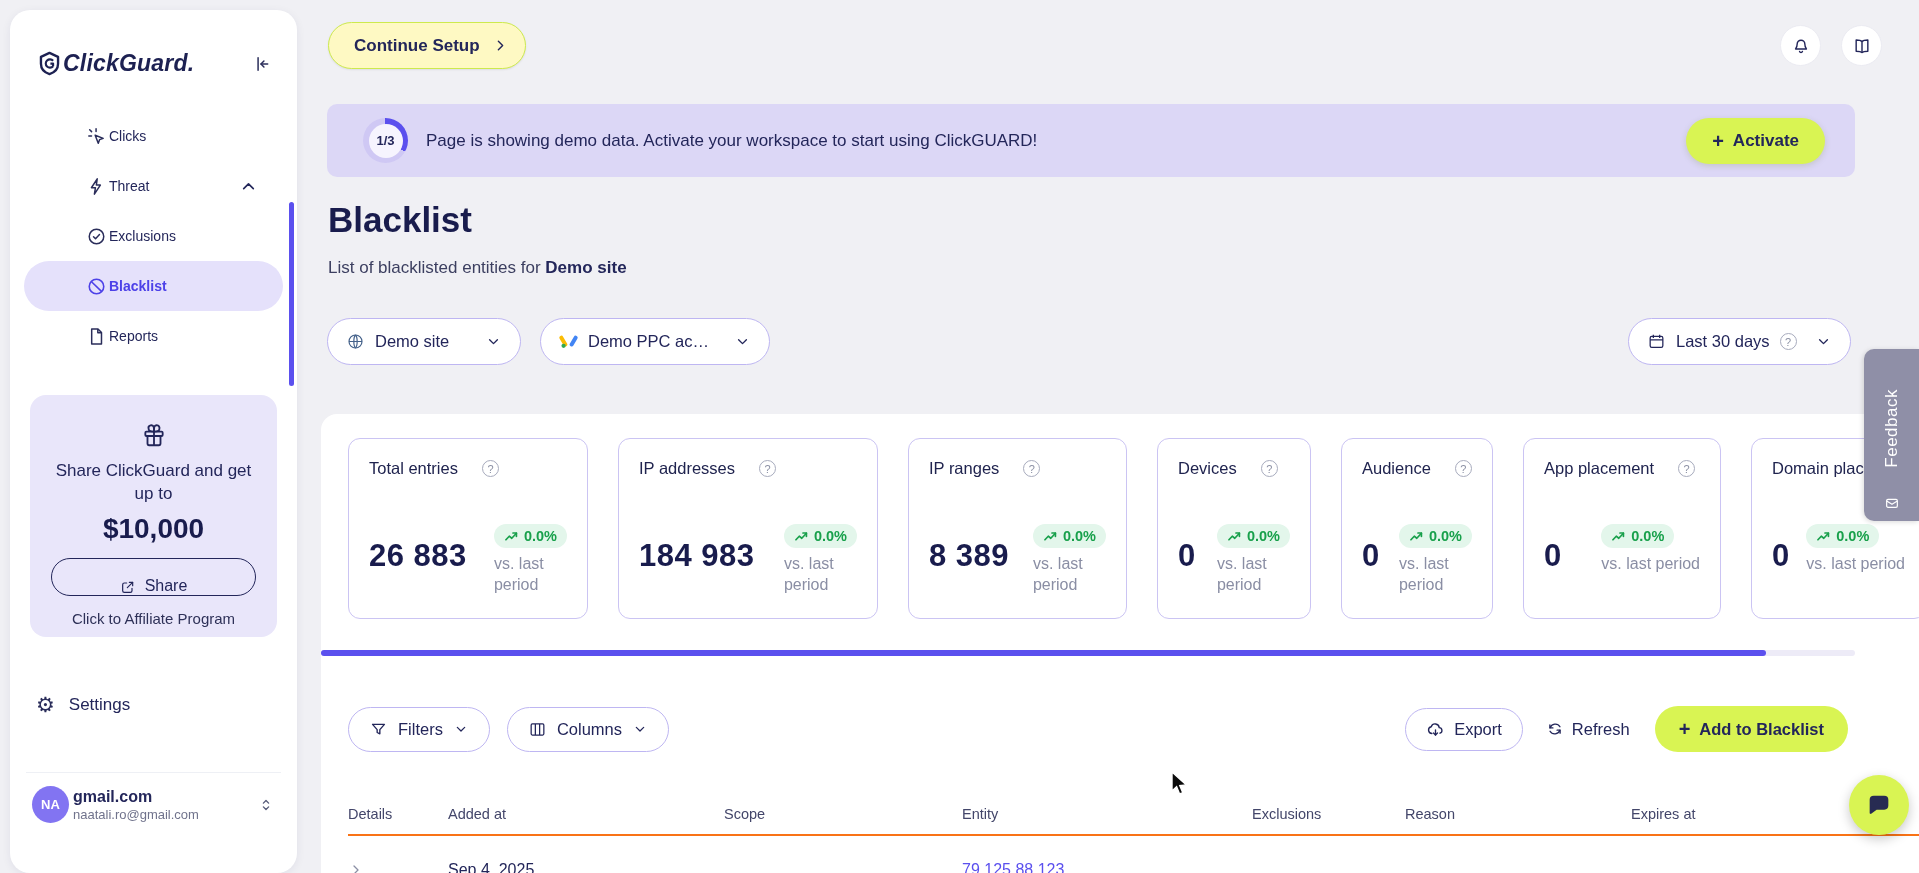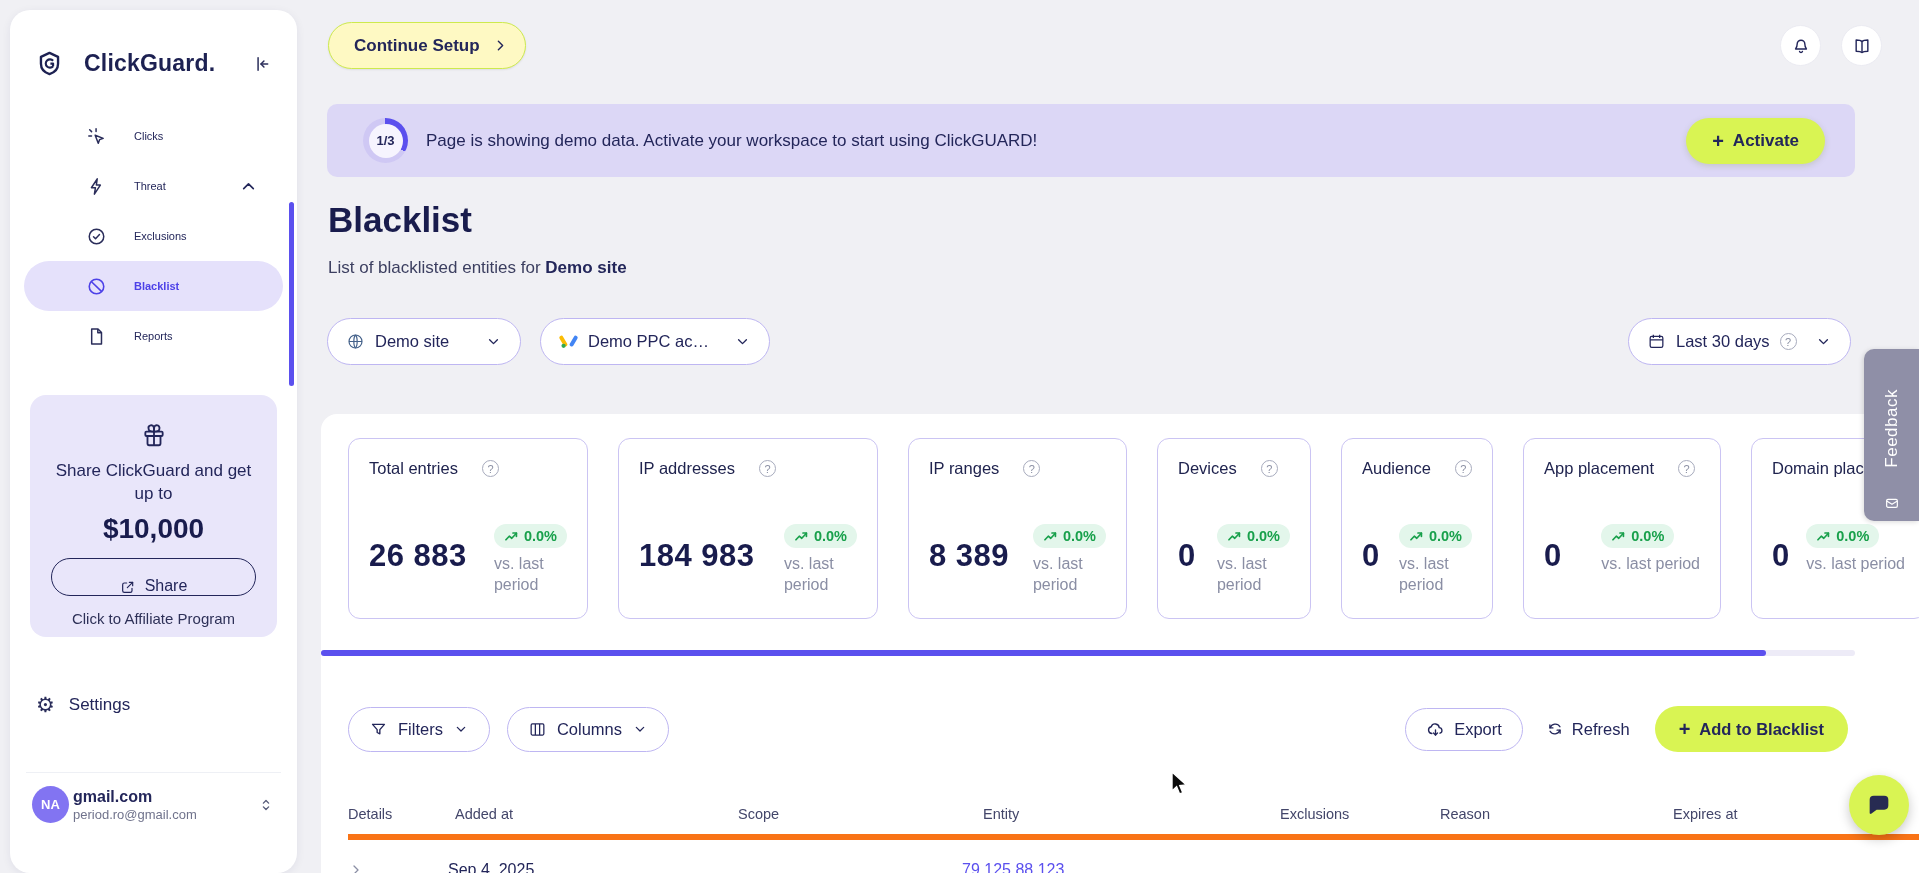--- a/index.html
+++ b/index.html
@@ -4,27 +4,27 @@
 <style>
   * { margin:0; padding:0; box-sizing:border-box; }
   html,body { width:1919px; height:873px; overflow:hidden; }
   body { font-family:"Liberation Sans", sans-serif; background:#f0f0f4; position:relative; color:#23265a; }
   svg { display:block; }
 
   
   .sidebar { position:absolute; left:10px; top:10px; width:287px; height:863px; background:#fff;
              border-radius:20px; box-shadow:0 2px 10px rgba(30,30,80,.07); }
   .sidebar-header { display:flex; align-items:center; justify-content:space-between; padding:40px 24px 0 26px; }
-  .logo { display:flex; align-items:center; gap:21px; }
+  .logo { display:flex; align-items:center; gap:0;font-style:italic; }
   .logo-mark { width:27px; height:27px; }
   .logo-text { font-size:23px; font-weight:bold; color:#1d2152; letter-spacing:.2px; }
   .collapse-btn { background:none; border:none; cursor:pointer; padding:2px; }
   .sidebar nav { position:absolute; left:0; right:0; top:101px; }
-  .nav-item { display:flex; align-items:center; gap:27px; height:50px; margin:0 14px; padding-left:62px;
-              border-radius:999px; font-size:11px; color:#23265a; cursor:pointer; position:relative; }
+  .nav-item { display:flex; align-items:center; gap:2px; height:50px; margin:0 14px; padding-left:62px;
+              border-radius:999px; font-size:14px; color:#23265a; cursor:pointer; position:relative; }
   .nav-item svg { width:21px; height:21px; flex:0 0 auto; color:#2a2d5a; }
   .nav-item .chev { position:absolute; right:24px; }
   .nav-item.active { background:#e5e1fb; color:#4d41e8; font-weight:bold; }
   .nav-item.active svg { color:#4d41e8; }
   .nav-scrollbar { position:absolute; right:3px; top:91px; width:5px; height:184px; background:#5b50ee; border-radius:3px; }
 
   .promo { position:absolute; left:20px; right:20px; top:385px; height:242px; background:#e9e6fa;
            border-radius:16px; text-align:center; padding:28px 18px 0; }
   .promo .gift { margin:0 auto; width:26px; height:26px; }
   .promo-text { margin-top:11px; font-size:17px; color:#23265a; line-height:1.35; }
@@ -132,21 +132,21 @@
   .refresh-btn { display:flex; align-items:center; gap:8px; font-size:16.5px; color:#23265a; background:none;
                  border:none; cursor:pointer; font-family:inherit; margin-left:6px; }
   .refresh-btn svg { width:18px; height:18px; }
   .add-btn { height:46px; background:#d9f453; border:none; border-radius:999px; padding:0 24px; display:flex;
              align-items:center; gap:9px; font-size:16.5px; font-weight:600; color:#23265a; cursor:pointer;
              font-family:inherit; margin-left:8px; }
 
   
   .table-head { position:absolute; left:27px; right:0; top:392px; display:grid;
                 grid-template-columns:100px 276px 238px 290px 153px 226px auto;
-                font-size:14.5px; color:#43466a; padding-bottom:12px; border-bottom:6px solid #f97316;gap:7px; }
+                font-size:14.5px; color:#43466a; padding-bottom:12px; border-bottom:2px solid #f97316; }
   .table-row { position:absolute; left:27px; right:0; top:432px; height:48px; display:grid;
                grid-template-columns:100px 276px 238px 290px 153px 226px auto; align-items:center;
                font-size:16px; color:#23265a; }
   .table-row .entity-link { color:#5b50ee; cursor:pointer; }
   .row-expander { width:16px; height:16px; color:#8a8ea4; }
 
   
   .chat-fab { position:absolute; left:1849px; top:775px; width:60px; height:60px; border-radius:50%;
               background:#d9f453; display:flex; align-items:center; justify-content:center; cursor:pointer;
               z-index:40; box-shadow:0 4px 12px rgba(0,0,0,.22); }
@@ -241,21 +241,21 @@
   <div class="settings-row">
     <span class="gear-glyph">⚙</span>
     <span>Settings</span>
   </div>
 
   <div class="user-divider"></div>
   <div class="user-row">
     <div class="avatar">NA</div>
     <div>
       <div class="user-name">gmail.com</div>
-      <div class="user-email">period.ro@gmail.com</div>
+      <div class="user-email">naatali.ro@gmail.com</div>
     </div>
     <svg class="user-sort" width="18" height="18" viewBox="0 0 24 24" fill="none" stroke="#555a78" stroke-width="1.8" stroke-linecap="round" stroke-linejoin="round">
       <path d="M8.5 9.5L12 6l3.5 3.5"></path>
         <path d="M8.5 14.5L12 18l3.5-3.5"></path>
     </svg>
   </div>
 </aside>
 
 <button class="continue-btn">
   <span>Continue Setup</span>

